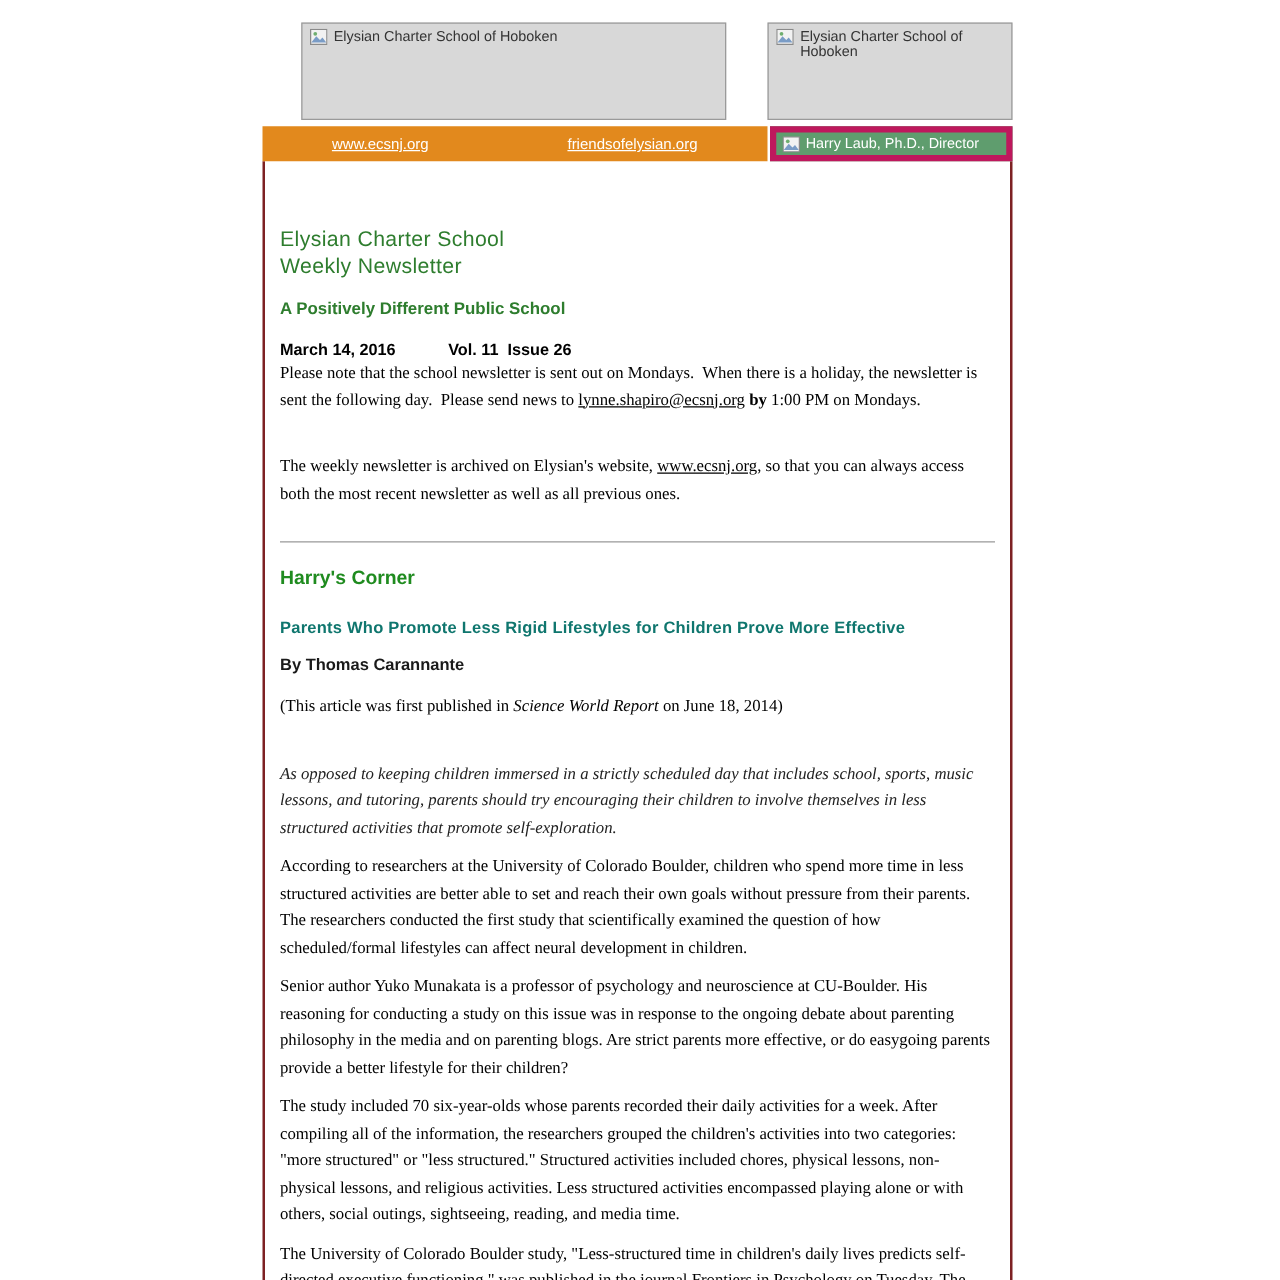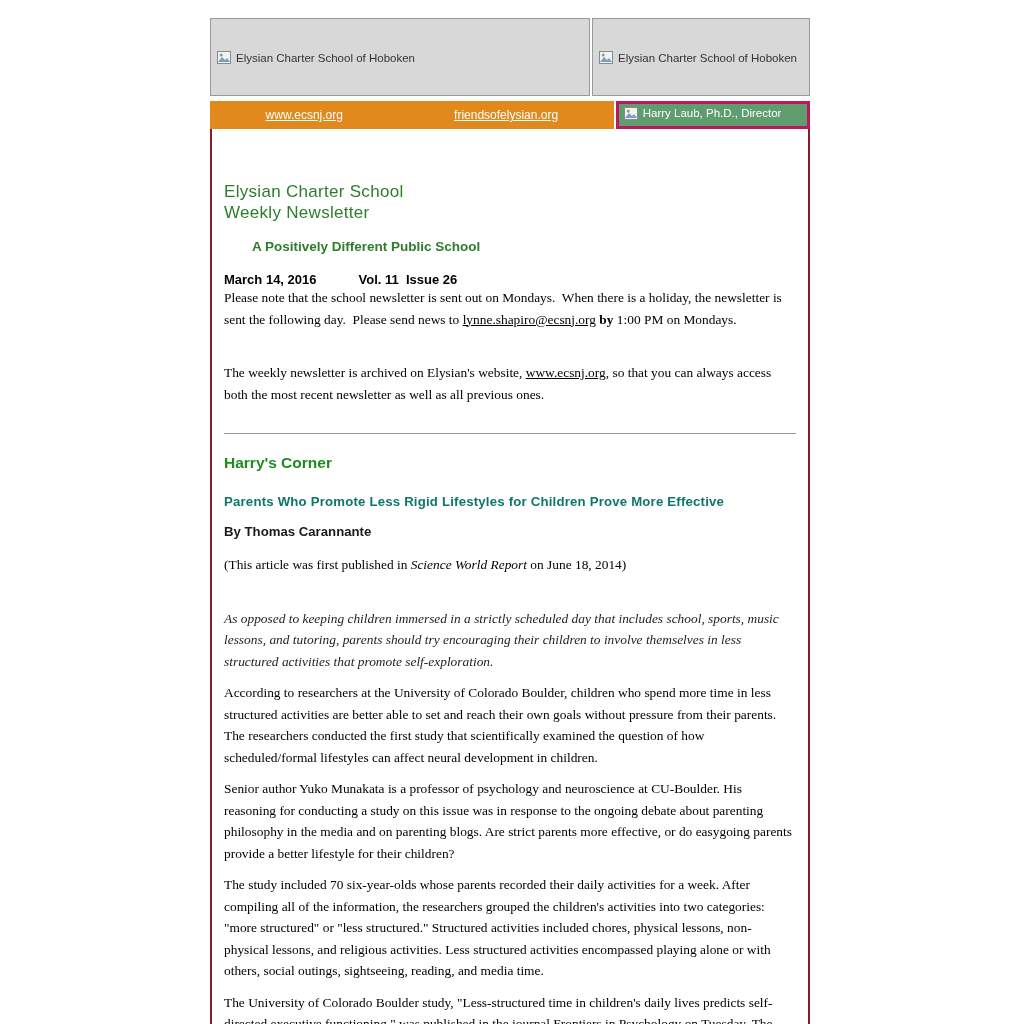--- a/index.html
+++ b/index.html
@@ -3,38 +3,38 @@
 <meta charset="utf-8">
 <style>
   * { margin:0; padding:0; box-sizing:border-box; }
   html, body { width:1024px; height:1024px; background:#ffffff; overflow:hidden; }
   body { font-family:"Liberation Sans", sans-serif; color:#000; }
 
   .email-col { margin:18px 0 0 210px; width:600px; }
 
   
   .header-images { display:flex; gap:2px; }
-  .img-ph { background:#d8d8d8; border:1px solid #9a9a9a; padding:4px 6px; display:flex; align-items:center; gap:5px; }
+  .img-ph { background:#d8d8d8; border:1px solid #9a9a9a; padding:4px 6px; display:flex; align-items:flex-start; gap:5px;margin-left:31px; }
   .img-ph .alt-text { font-size:11.5px; color:#333; padding-top:1px; }
   .hdr-left { width:380px; height:78px; }
   .hdr-right { width:218px; height:78px; }
   .broken-icon { flex:0 0 auto; }
 
   
   .link-row { display:flex; gap:2px; margin-top:5px; }
   .orange-bar { width:428px; height:28px; background:#e2891d; display:flex; align-items:center; justify-content:space-around; }
   .orange-bar a { color:#ffffff; font-size:12px; text-decoration:underline; cursor:pointer; }
-  .director-box { width:205px; height:28px; background:#5f9d6e; border:3px solid #be185d; padding:3px 5px; display:flex; gap:5px; align-items:flex-start; }
+  .director-box { width:205px; height:28px; background:#5f9d6e; border:5px solid #be185d; padding:3px 5px; display:flex; gap:5px; align-items:flex-start; }
   .director-box .alt-text { color:#ffffff; font-size:11.5px; }
 
   
   .content { border-left:2px solid #7d2123; border-right:2px solid #7d2123; background:#fff; padding:12px 12px 80px 12px; min-height:880px; }
 
   .masthead { color:#2e7d2e; font-size:17px; font-weight:normal; line-height:21px; letter-spacing:0.3px;margin-top:40px; }
-  .tagline { color:#2e7d2e; font-size:13.5px; font-weight:bold; margin-top:16px;margin-left:28px; }
+  .tagline { color:#2e7d2e; font-size:13.5px; font-weight:bold; margin-top:16px; }
   .dateline { font-size:13px; font-weight:bold; margin-top:18px; }
   .dateline .issue { margin-left:42px; white-space:pre; }
 
   .serif { font-family:"Liberation Serif", serif; font-size:13.4px; line-height:21.5px; white-space:pre-wrap; }
   .body-link { color:#000; text-decoration:underline; cursor:pointer; }
 
   .intro-p1 { margin-top:0; }
   .intro-p2 { margin-top:32px; }
 
   hr.divider { border:none; border-top:1px solid #999; margin-top:28px; }

